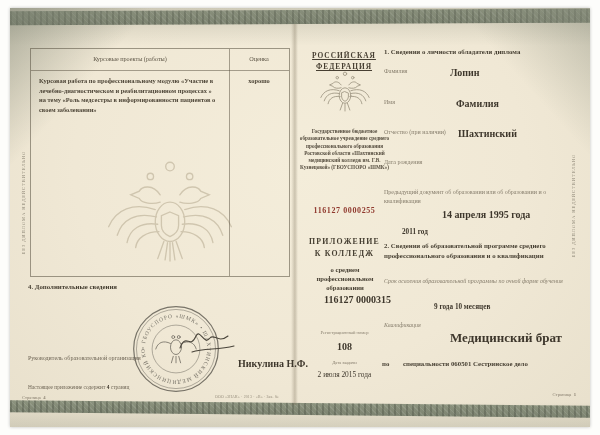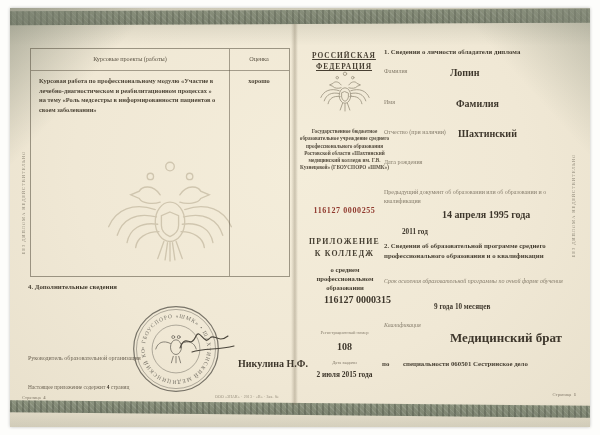--- a/index.html
+++ b/index.html
@@ -159,21 +159,21 @@
       <div>К КОЛЛЕДЖ</div>
     </div>
 
     <div class="abs ctr" style="left:296px;top:258px;width:78px;font-size:6.6px;font-weight:bold;
          line-height:1.35;color:#453e31;">о среднем профессиональном образовании</div>
     <div class="abs ctr val" style="left:288px;top:286px;width:93px;text-align:right;">116127 0000315</div>
 
     <div class="abs ctr tiny" style="left:288px;top:322px;width:93px;">Регистрационный номер</div>
     <div class="abs ctr" style="left:288px;top:333px;width:93px;font-size:10px;font-weight:bold;color:#3e372c;">108</div>
     <div class="abs ctr tiny" style="left:288px;top:352px;width:93px;">Дата выдачи</div>
-    <div class="abs ctr" style="left:288px;top:362px;width:93px;font-size:7.4px;font-weight:bold;color:#3e372c;">2 июля 2015 года</div>
+    <div class="abs ctr" style="left:288px;top:362px;width:93px;font-size:7.4px;font-weight:normal;color:#3e372c;">2 июля 2015 года</div>
 
     <div class="abs sec" style="left:374px;top:40px;">1. Сведения о личности обладателя диплома</div>
 
     <div class="abs lbl" style="left:374px;top:60px;">Фамилия</div>
     <div class="abs val" style="left:440px;top:59px;">Лопин</div>
 
     <div class="abs lbl" style="left:374px;top:91px;">Имя</div>
     <div class="abs val" style="left:446px;top:90px;">Фамилия</div>
 
     <div class="abs lbl" style="left:374px;top:121px;">Отчество (при наличии)</div>

